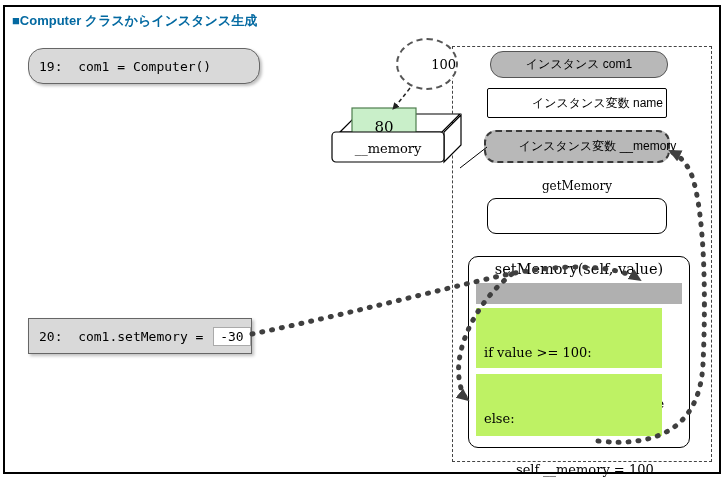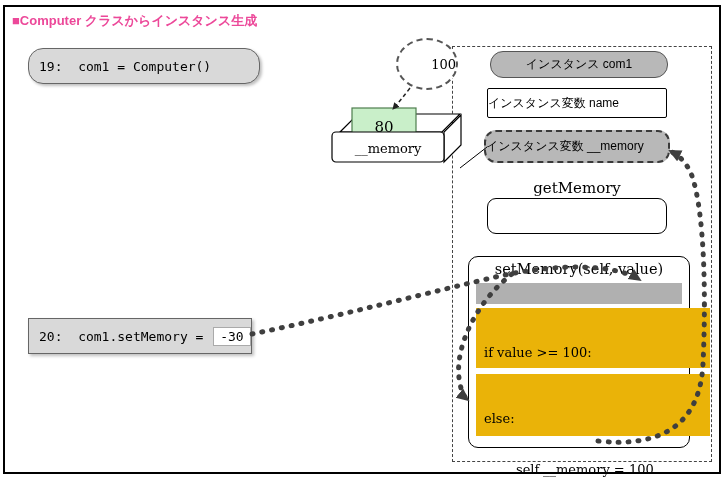--- a/index.html
+++ b/index.html
@@ -1,21 +1,21 @@
 <!DOCTYPE html>
 <html><head>
 <meta charset="utf-8">
 <style>
   html,body{margin:0;padding:0;background:#fff;}
   #stage{
     position:relative;width:724px;height:479px;background:#fff;
     font-family:"Liberation Sans",sans-serif;overflow:hidden;
   }
   .frame{position:absolute;left:3px;top:5px;width:714px;height:465px;border:2px solid #000;}
-  .sec-title{position:absolute;font-size:13px;font-weight:600;color:#ec4899;white-space:pre;}
+  .sec-title{position:absolute;font-size:13px;font-weight:600;color:#0369a1;white-space:pre;}
   #title1{left:12px;top:12px;}
   #title2{left:12px;top:236px;}
   .code-box{
     position:absolute;background:#d9d9d9;border:1px solid #666;
     box-shadow:2px 2px 3px rgba(0,0,0,.25);
     display:flex;align-items:center;padding:0 10px;box-sizing:border-box;
     font-family:"DejaVu Sans Mono","Liberation Mono",monospace;font-size:13px;white-space:pre;
   }
   #code19{left:28px;top:48px;width:232px;height:36px;border-radius:15px;}
   #code20{left:28px;top:318px;width:224px;height:36px;}
@@ -25,32 +25,32 @@
     border-radius:50%;background:#fff;display:flex;align-items:center;justify-content:flex-end;
     font-family:"DejaVu Serif",serif;font-size:13px;z-index:2;
   }
   .tray{position:absolute;left:326px;top:98px;z-index:2;}
   .pill{
     position:absolute;left:490px;top:51px;width:176px;height:25px;background:#b8b8b8;
     border:1px solid #555;border-radius:13px;display:flex;align-items:center;justify-content:center;
     font-size:12px;z-index:3;
   }
   .dashed-panel{position:absolute;left:452px;top:46px;width:260px;height:416px;border:1px dashed #444;z-index:1;box-sizing:border-box;}
-  .var-box{position:absolute;display:flex;align-items:center;font-size:12px;z-index:2;box-sizing:border-box;white-space:pre;}
+  .var-box{position:absolute;display:flex;align-items:center;justify-content:center;font-size:12px;z-index:2;box-sizing:border-box;white-space:pre;padding-left:41px;}
   #var-name{left:487px;top:88px;width:180px;height:30px;background:#fff;border:1.2px solid #000;border-radius:2px;}
   #var-memory{left:484px;top:130px;width:186px;height:33px;background:#b8b8b8;border:2px dashed #3a3a3a;border-radius:12px;}
   .get-label{position:absolute;left:487px;top:179px;width:180px;text-align:center;
-    font-family:"DejaVu Serif",serif;font-size:15px;z-index:2;}
+    font-family:"DejaVu Serif",serif;font-size:12px;z-index:2;}
   .get-box{position:absolute;left:487px;top:198px;width:180px;height:36px;background:#fff;
     border:1.5px solid #000;border-radius:9px;z-index:2;box-sizing:border-box;}
   .set-box{position:absolute;left:468px;top:256px;width:222px;height:192px;background:#fff;
     border:1.5px solid #000;border-radius:10px;z-index:2;box-sizing:border-box;}
   .set-title{text-align:center;font-family:"DejaVu Serif",serif;font-size:14.5px;padding-top:4px;}
   .set-band{position:absolute;left:7px;top:26px;width:206px;height:21px;background:#b0b0b0;}
-  .set-block{position:absolute;left:7px;width:234px;background:#eab308;
+  .set-block{position:absolute;left:7px;width:186px;background:#bef264;
     font-family:"DejaVu Serif",serif;font-size:13px;padding:7px 0 0 8px;box-sizing:border-box;white-space:pre;}
   #block-if{top:51px;height:60px;}
   #block-else{top:117px;height:62px;}
   .indent{margin-left:32px;margin-top:6px;}
   .arrows{position:absolute;left:0;top:0;z-index:5;pointer-events:none;}
 </style>
 </head>
 <body>
 
 <div id="stage">

